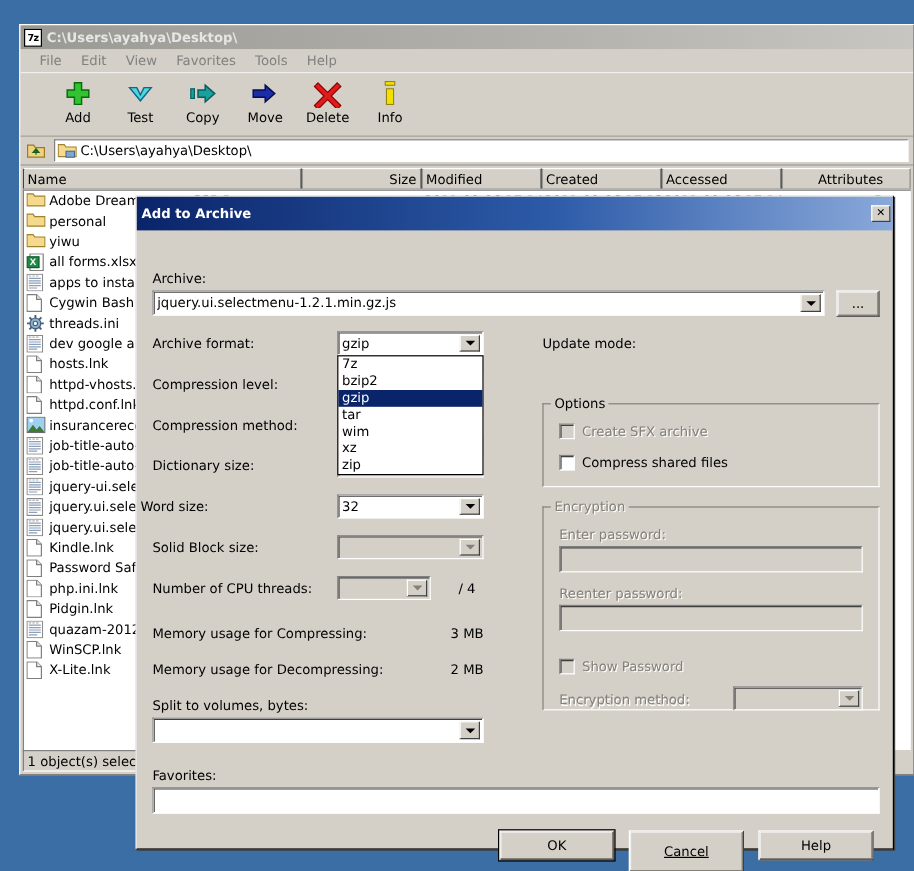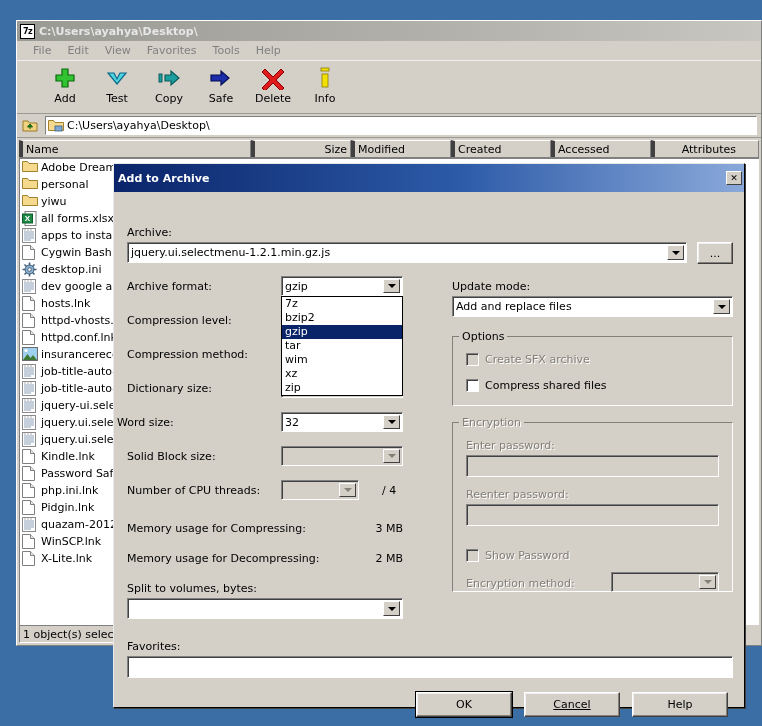--- a/index.html
+++ b/index.html
@@ -93,21 +93,21 @@
 
   
   #list-header {
     height: 18px; display: flex;
     background: #d4d0c8;
     border-bottom: 1px solid #808080;
   }
   #list-header .col {
     border-right: 1px solid #808080;
     border-top: 1px solid #ffffff;
-    border-left: 4px solid #404040;
+    border-left: 1px solid #404040;
     background: #d4d0c8;
     font-size: 11px; color: #000;
     display: flex; align-items: center;
     padding: 0 3px;
     overflow: hidden; white-space: nowrap;
   }
   #list-body {
     position: absolute; left: 2px; top: 137px;
     width: 740px; height: 469px;
     background: #fff;
@@ -301,21 +301,21 @@
           </svg>
         </div>
         <div class="tblabel">Copy</div>
       </div>
       <div class="tbbtn">
         <div class="tbicon">
           <svg width="24" height="24" viewBox="0 0 24 24">
               <path d="M2 9h10V5l8 7-8 7v-4H2z" fill="#1b2da8" stroke="#060d52" stroke-width="1.2"></path>
             </svg>
         </div>
-        <div class="tblabel">Safe</div>
+        <div class="tblabel">Move</div>
       </div>
       <div class="tbbtn">
         <div class="tbicon">
           <svg width="24" height="24" viewBox="0 0 24 24">
               <path d="M4 3l8 8 8-8 3 3-8 8 8 8-3 3-8-8-8 8-3-3 8-8-8-8z" fill="#e01b1b" stroke="#8a0000" stroke-width="1"></path>
             </svg>
         </div>
         <div class="tblabel">Delete</div>
       </div>
       <div class="tbbtn">
@@ -448,21 +448,21 @@
         </div>
         <div class="frow">
           <div class="fname">
             <span class="ficon"><svg width="15" height="15" viewBox="0 0 15 15">
                 <circle cx="7.5" cy="7.5" r="4.5" fill="#8fb0cc" stroke="#44627f"></circle>
                 <circle cx="7.5" cy="7.5" r="1.8" fill="#fff" stroke="#44627f"></circle>
                 <g stroke="#44627f" stroke-width="1.6">
                   <path d="M7.5 0.5v3M7.5 11.5v3M0.5 7.5h3M11.5 7.5h3M2.5 2.5l2 2M10.5 10.5l2 2M12.5 2.5l-2 2M4.5 10.5l-2 2"></path>
                 </g>
               </svg></span>
-            <span>desktop.ini</span>
+            <span>threads.ini</span>
           </div>
           <div class="fsize"></div>
           <div class="fdate"></div>
           <div class="fdate"></div>
           <div class="fdate"></div>
           <div class="fattr"></div>
         </div>
         <div class="frow">
           <div class="fname">
             <span class="ficon"><svg width="14" height="15" viewBox="0 0 14 15">
@@ -814,24 +814,20 @@
       <div class="combo" style="left:13px; top:406px; width:276px; height:21px;">
         <span class="cval"></span>
         <span class="carrow"></span>
       </div>
 
       <div class="txtfield" style="left:13px; top:464px; width:606px; height:22px;">
         <span></span>
       </div>
 
       <div class="lbl" style="left:338px; top:88px;">Update mode:</div>
-      <div class="combo" style="left:338px; top:104px; width:281px; height:21px;">
-        <span class="cval">Add and replace files</span>
-        <span class="carrow"></span>
-      </div>
 
       <div class="grp" style="left:338px; top:144px; width:281px; height:70px;">
         <span class="gcap">Options</span>
       </div>
       <div class="cbrow" style="left:352px; top:161px;">
         <span class="cbbox dis"></span>
         <span class="cblabel dis">Create SFX archive</span>
       </div>
       <div class="cbrow" style="left:352px; top:187px;">
         <span class="cbbox"></span>
@@ -853,21 +849,21 @@
         <span class="cbbox dis"></span>
         <span class="cblabel dis">Show Password</span>
       </div>
       <div class="lbl dis" style="left:352px; top:385px;">Encryption method:</div>
       <div class="combo dis" style="left:497px; top:380px; width:108px; height:20px;">
         <span class="cval"></span>
         <span class="carrow"></span>
       </div>
 
       <div class="btn def" style="left:302px; top:500px; width:96px; height:25px;">OK</div>
-      <div class="btn" style="left:410px; top:500px; width:96px; height:25px;text-decoration:underline;">Cancel</div>
+      <div class="btn" style="left:410px; top:500px; width:96px; height:35px;text-decoration:underline;">Cancel</div>
       <div class="btn" style="left:518px; top:500px; width:96px; height:25px;">Help</div>
 
       <div id="format-list" style="left:167px; top:104px; width:122px;">
           <div class="opt">7z</div>
           <div class="opt">bzip2</div>
           <div class="opt sel">gzip</div>
           <div class="opt">tar</div>
           <div class="opt">wim</div>
           <div class="opt">xz</div>
           <div class="opt">zip</div>

